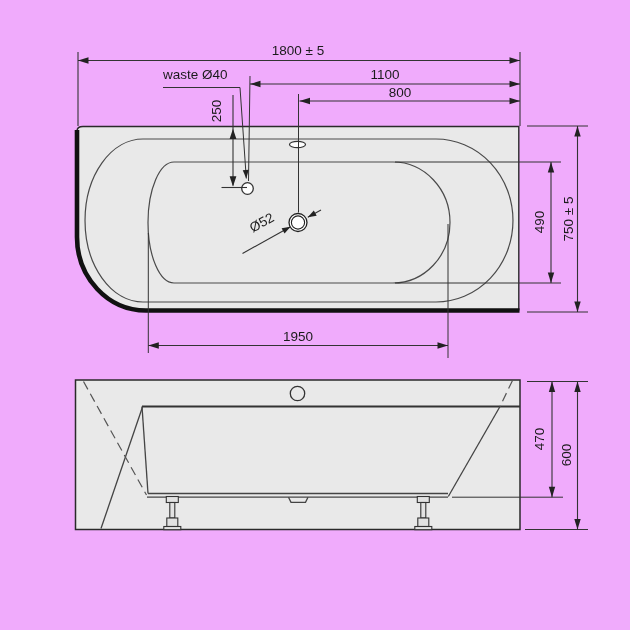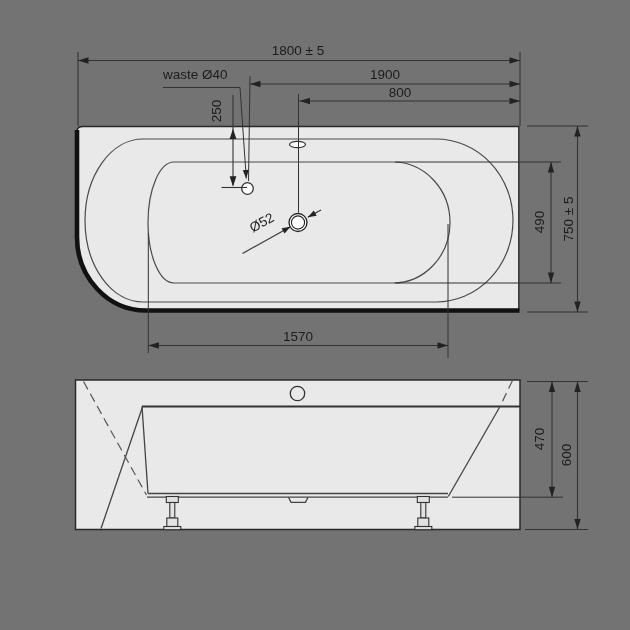--- a/index.html
+++ b/index.html
@@ -1,17 +1,17 @@
 <!DOCTYPE html>
 <html><head>
 <meta charset="utf-8">
 <style>
   html,body{margin:0;padding:0;background:#ffffff;}
   #canvas{
-    position:relative;width:630px;height:630px;background:#737373;overflow:hidden;
+    position:relative;width:630px;height:630px;background:#f0abfc;overflow:hidden;
     font-family:"Liberation Sans","DejaVu Sans",sans-serif;
   }
   #drawing-svg{position:absolute;left:0;top:0;}
   .lbl{
     position:absolute;font-size:13.5px;color:#1b1b1b;white-space:nowrap;
     line-height:16px;text-align:center;
   }
   .rot90{transform:rotate(-90deg);transform-origin:center center;}
   .rot52{transform:rotate(-29deg);transform-origin:center center;}
   .left-align{text-align:left;}
@@ -146,31 +146,31 @@
       <g stroke="#333333" stroke-width="1.1">
         <path d="M 527 381.5 H 588" stroke-width="1"></path>
         <path d="M 525 529.5 H 588" stroke-width="1"></path>
         <line x1="577.5" y1="381.5" x2="577.5" y2="529.5" marker-start="url(#arr)" marker-end="url(#arr)"></line>
       </g>
     </g>
   </svg>
 
   <div class="lbl" style="left:253px;top:43px;width:90px;">1800 ± 5</div>
 
-  <div class="lbl" style="left:355px;top:67px;width:60px;">1900</div>
+  <div class="lbl" style="left:355px;top:67px;width:60px;">1100</div>
 
   <div class="lbl" style="left:370px;top:85px;width:60px;">800</div>
 
   <div class="lbl left-align" style="left:163px;top:67px;">waste Ø40</div>
 
   <div class="lbl rot90" style="left:187px;top:103px;width:60px;">250</div>
 
   <div class="lbl rot52" style="left:237px;top:215px;width:50px;">Ø52</div>
 
-  <div class="lbl" style="left:268px;top:329px;width:60px;">1570</div>
+  <div class="lbl" style="left:268px;top:329px;width:60px;">1950</div>
 
   <div class="lbl rot90" style="left:510px;top:214px;width:60px;">490</div>
 
   <div class="lbl rot90" style="left:534px;top:211px;width:70px;">750 ± 5</div>
 
   <div class="lbl rot90" style="left:510px;top:431px;width:60px;">470</div>
 
   <div class="lbl rot90" style="left:537px;top:447px;width:60px;">600</div>
 
 </div>

